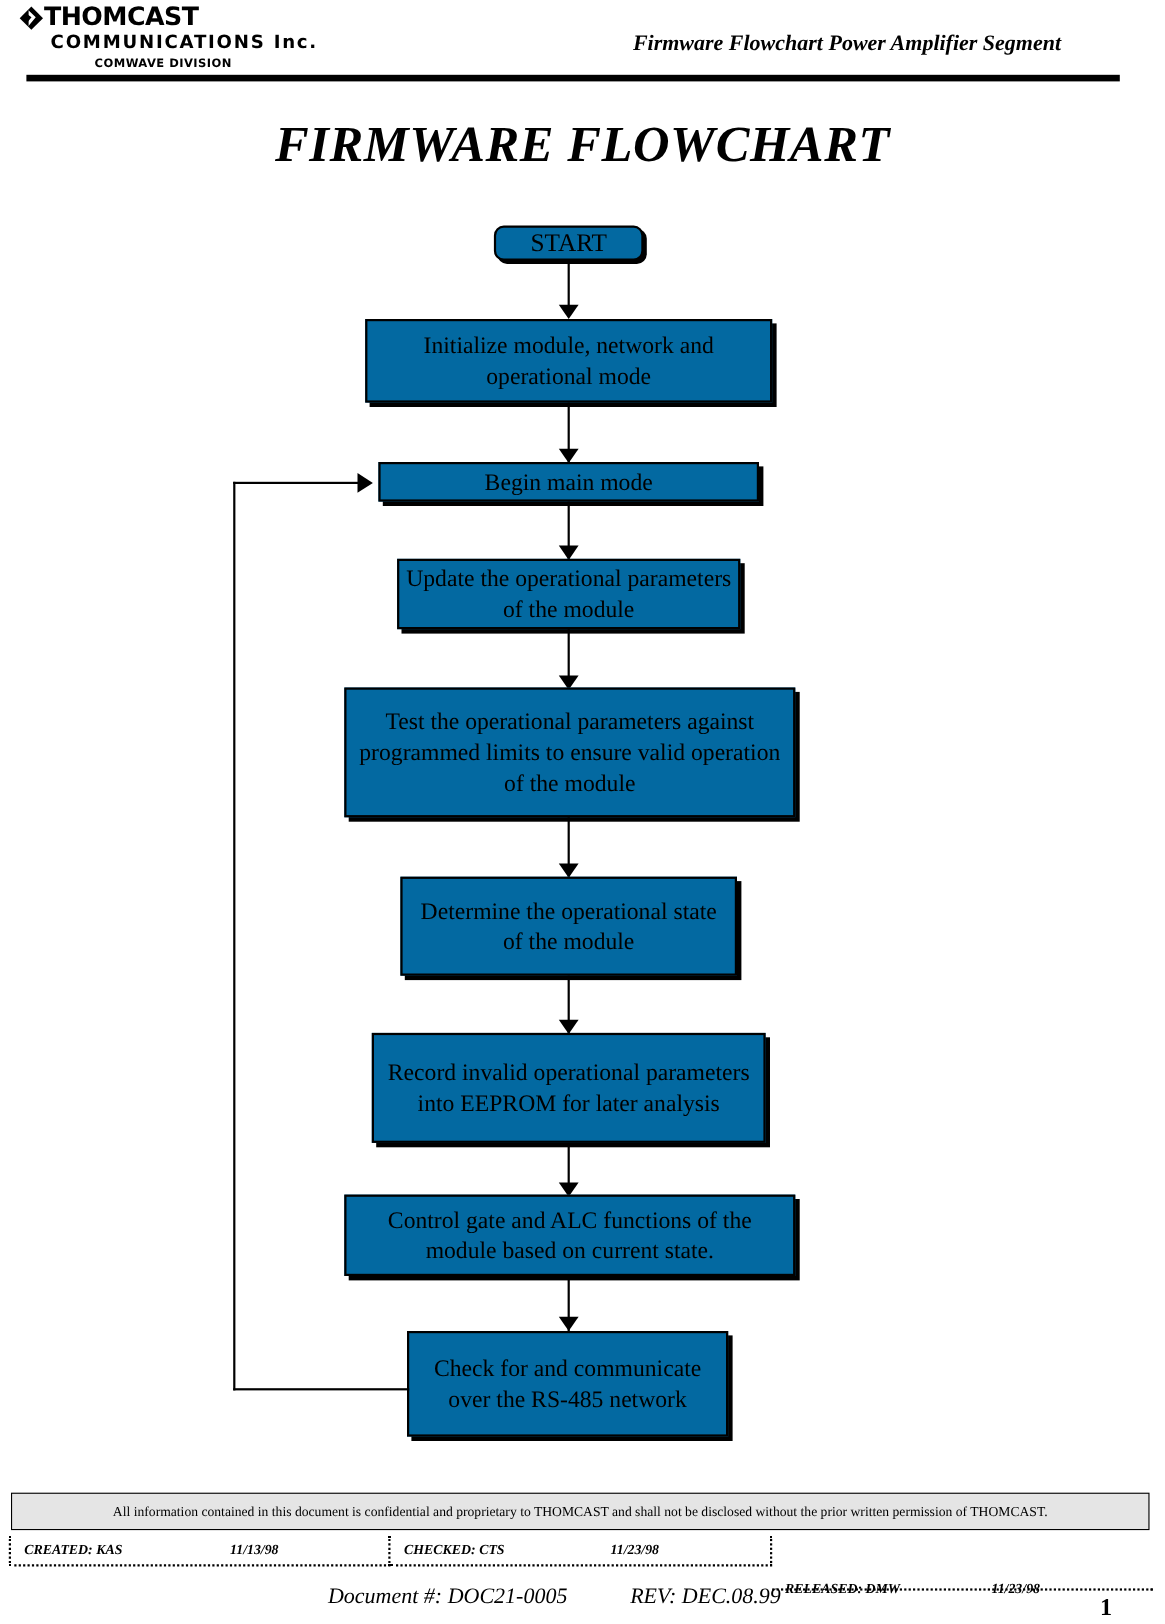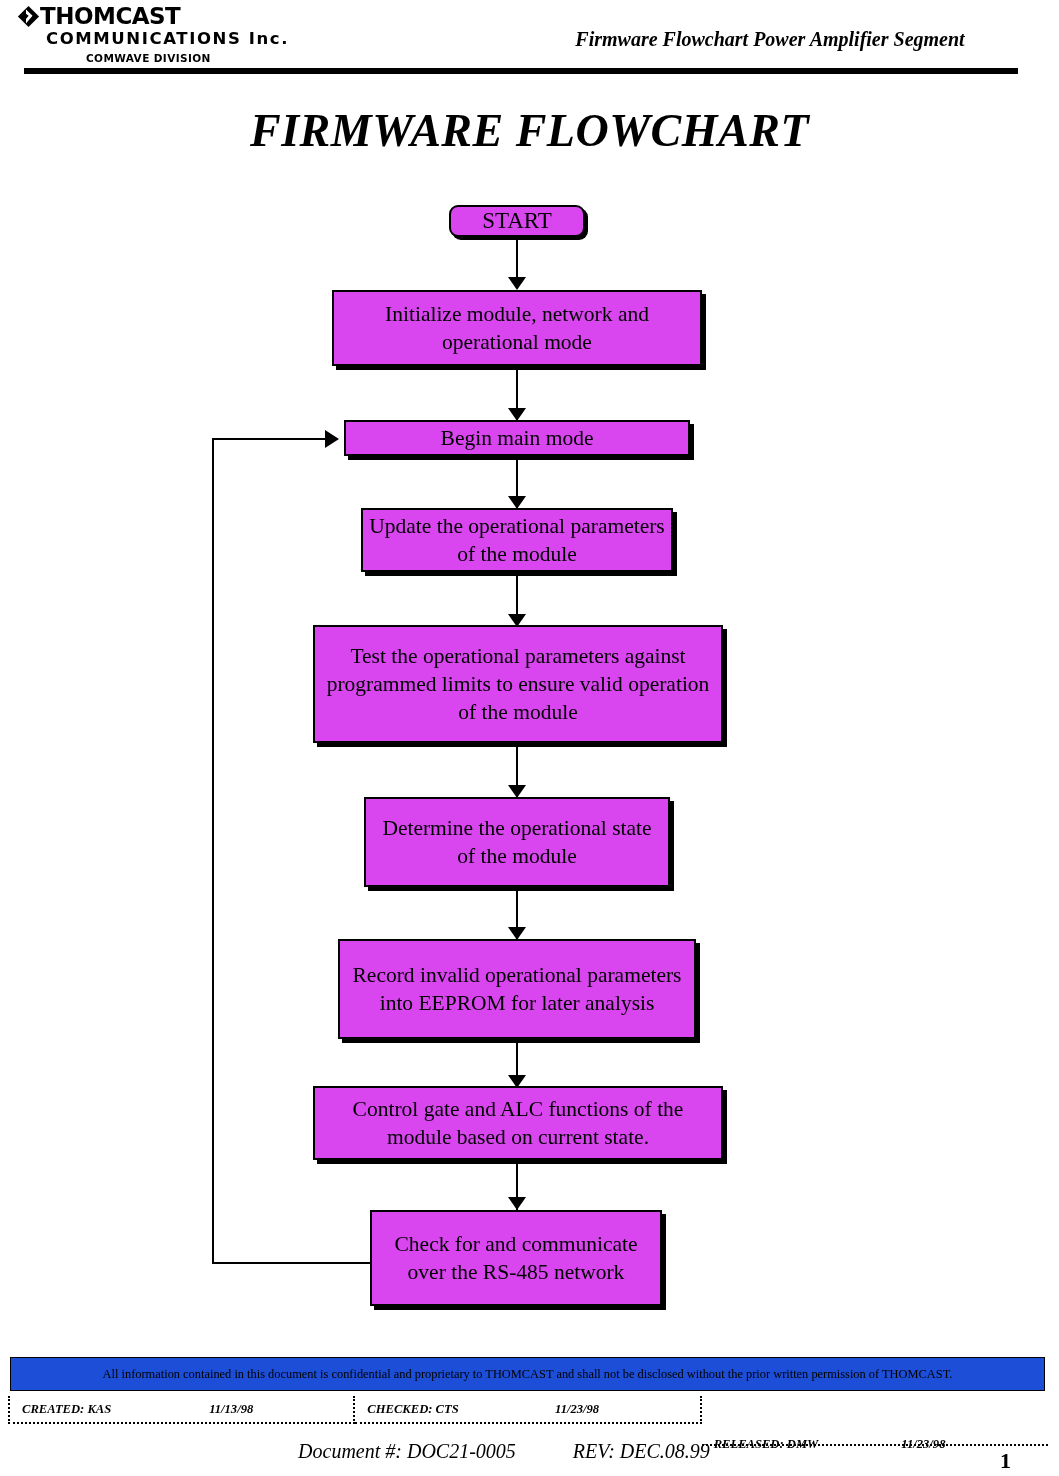--- a/index.html
+++ b/index.html
@@ -57,21 +57,21 @@
     text-align:center;
     font-size:46px; font-weight:bold; font-style:italic;
     letter-spacing:0.5px;
   }
 
   
   #flow { position:absolute; left:0; top:0; width:1059px; height:1340px; }
 
   .node {
     position:absolute;
-    background:#d946ef;
+    background:#0369a1;
     border:2.2px solid #000;
     box-shadow:4px 4px 0 0 #000;
     display:flex; align-items:center; justify-content:center;
     text-align:center;
     font-size:21.5px; line-height:28px;
     box-sizing:border-box;
     padding:2px 6px;
   }
   .node.terminator { border-radius:9px; box-shadow:3px 3px 0 0 #000; font-size:23px; }
 
@@ -90,21 +90,21 @@
   .arrow-right {
     position:absolute; width:0; height:0;
     border-top:9px solid transparent;
     border-bottom:9px solid transparent;
     border-left:14px solid #000;
   }
 
   
   #disclaimer {
     position:absolute; left:10px; top:1357px; width:1035px; height:34px;
-    background:#1d4ed8; border:1.6px solid #000;
+    background:#e5e5e5; border:1.6px solid #000;
     display:flex; align-items:center; justify-content:center;
     font-size:12.4px; box-sizing:border-box;
   }
   #sig-row {
     position:absolute; left:8px; top:1396px; width:1040px; height:28px;
     display:flex;
   }
   .sig-cell {
     border-bottom:2px dotted #000;
     border-right:2px dotted #000;

